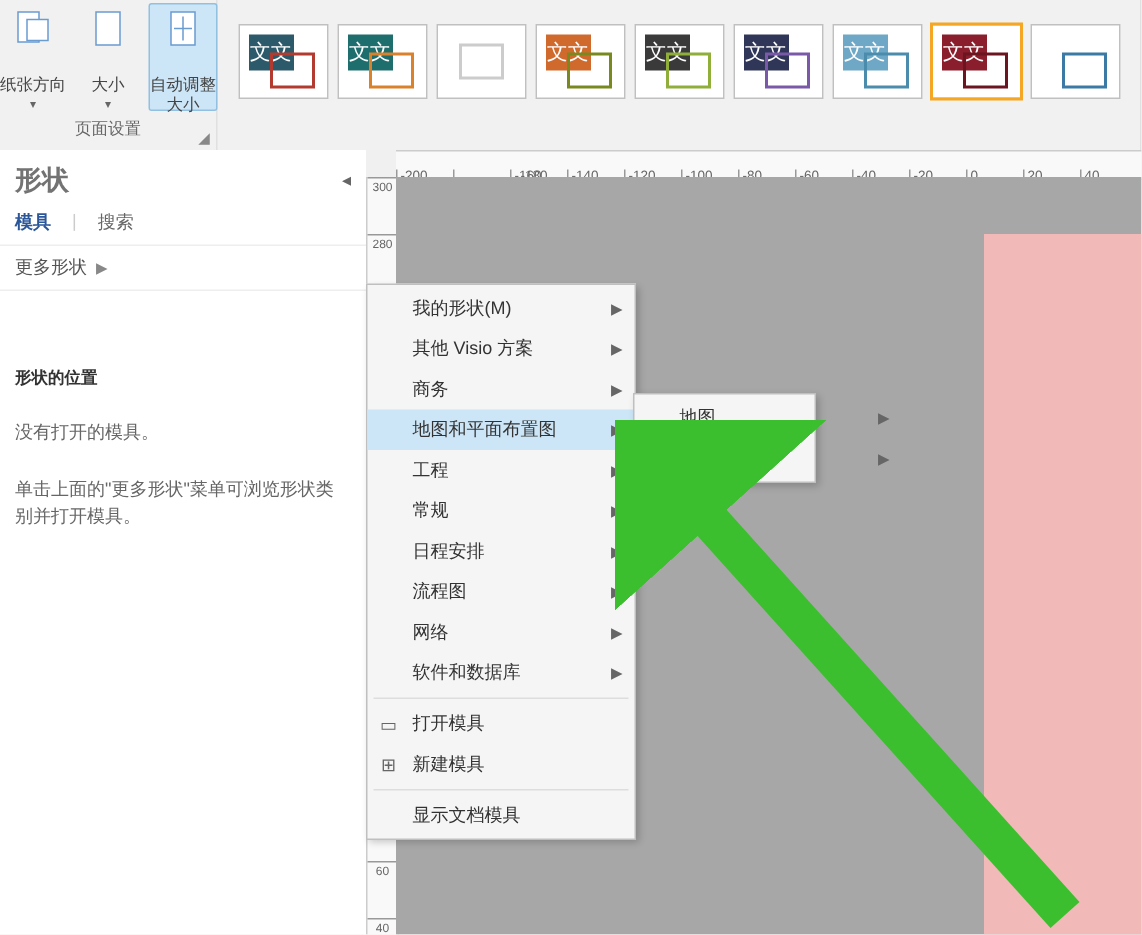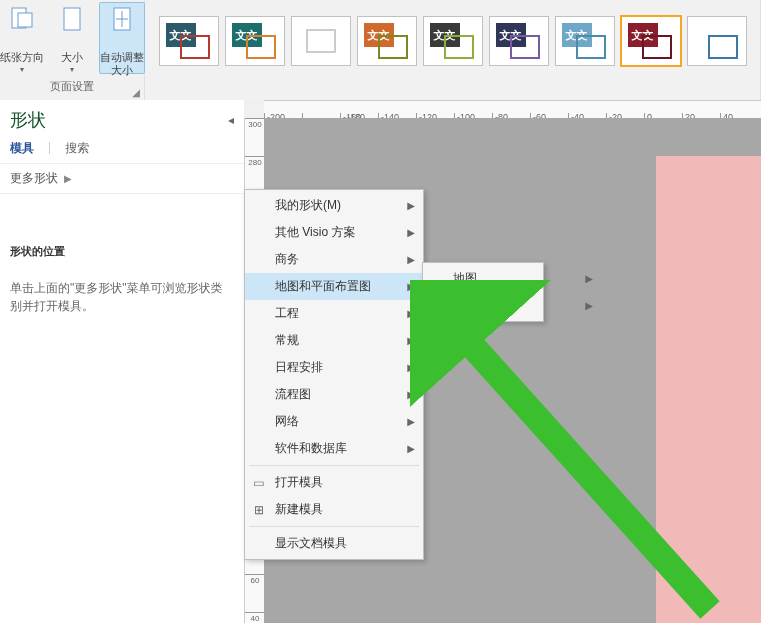--- a/index.html
+++ b/index.html
@@ -10,26 +10,26 @@
 .ribbon-group .label{height:20px;line-height:20px;font-size:11px;color:#666;text-align:center;width:100%}
 .dlg-launcher{position:absolute;right:2px;bottom:2px;width:12px;height:12px;font-size:10px;color:#888;display:flex;align-items:center;justify-content:center;cursor:pointer}
 .big-btn{display:flex;flex-direction:column;align-items:center;justify-content:flex-start;width:44px;height:70px;margin:0 2px;cursor:pointer;border:1px solid transparent;border-radius:2px}
 .big-btn.selected{background:#cde6f7;border:1px solid #92c0e0}
 .big-btn .icon{width:32px;height:32px;margin-top:2px;display:flex;align-items:center;justify-content:center}
 .big-btn .txt{font-size:11px;text-align:center;line-height:13px;margin-top:18px;color:#444}
 .big-btn .drop{font-size:8px;color:#666;margin-top:1px}
 .theme-gallery{display:flex;align-items:center;padding:4px 6px 0 6px;height:74px;gap:6px}
 .theme{width:58px;height:48px;border:1px solid #c0c0c0;background:#fff;position:relative;cursor:pointer}
 .theme.selected{outline:2px solid #f5a623;outline-offset:-1px}
-.theme .swatch{position:absolute;width:30px;height:24px;display:flex;align-items:center;justify-content:center;font-size:11px;color:#fff;font-weight:bold}
+.theme .swatch{position:absolute;width:30px;height:24px;display:flex;align-items:center;justify-content:center;font-size:14px;color:#fff;font-weight:normal}
 .theme .s1{left:6px;top:6px}
 .theme .border-box{position:absolute;left:20px;top:18px;width:26px;height:20px;border:2px solid}
 .shapes-pane{position:absolute;left:0;top:100px;width:244px;bottom:0;background:#fff;border-right:1px solid #d4d4d4}
 .shapes-header{display:flex;align-items:center;justify-content:space-between;padding:8px 10px 4px 10px}
-.shapes-header h2{margin:0;font-size:18px;font-weight:normal;color:#14532d}
+.shapes-header h2{margin:0;font-size:18px;font-weight:bold;color:#737373}
 .collapse-btn{font-size:12px;color:#666;cursor:pointer}
 .shapes-tabs{display:flex;gap:14px;padding:4px 10px 6px 10px;font-size:12px}
 .shapes-tabs .tab{cursor:pointer;color:#666}
 .shapes-tabs .tab.active{color:#2b579a;font-weight:bold}
 .more-shapes-bar{border-top:1px solid #eee;border-bottom:1px solid #eee;padding:6px 10px;font-size:12px;color:#555;display:flex;align-items:center;gap:6px;cursor:pointer}
 .more-shapes-bar .arrow{font-size:10px;color:#888}
 .shapes-pos{padding:50px 10px 0 10px;font-size:12px;color:#444}
 .shapes-pos h4{margin:0 0 20px 0;font-weight:bold;color:#333;font-size:11px}
 .shapes-pos p{margin:0 0 20px 0;line-height:18px;color:#666}
 .canvas-area{position:absolute;left:244px;top:100px;right:0;bottom:0;background:#f0f0f0}
@@ -138,20 +138,21 @@
     <span class="tab active">模具</span>
     <span style="color:#ccc">|</span>
     <span class="tab">搜索</span>
   </div>
   <div class="more-shapes-bar">
     <span>更多形状</span>
     <span class="arrow">▶</span>
   </div>
   <div class="shapes-pos">
     <h4>形状的位置</h4>
+    <p>没有打开的模具。</p>
     <p>单击上面的"更多形状"菜单可浏览形状类别并打开模具。</p>
   </div>
 </div>
 
 <div class="canvas-area">
   <div class="ruler-h" id="ruler-h">
         <div class="tick" style="left: 0px;">-200</div>
         <div class="tick" style="left: 38px; padding-left: 44px;">-180</div>
         <div class="tick" style="left: 76px;">-160</div>
         <div class="tick" style="left: 114px;">-140</div>

